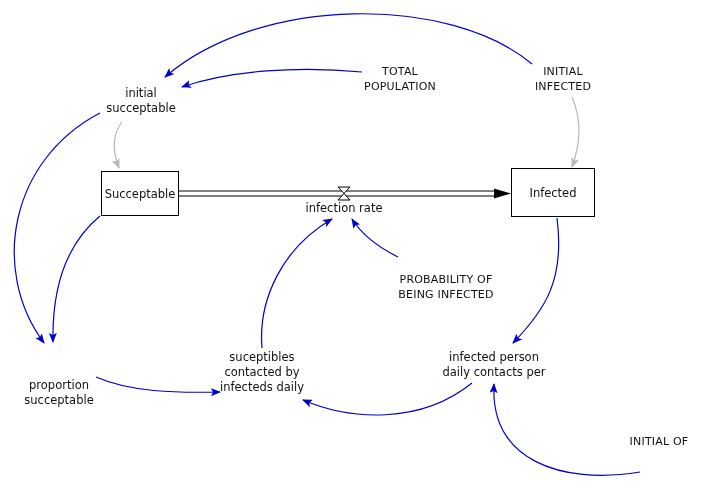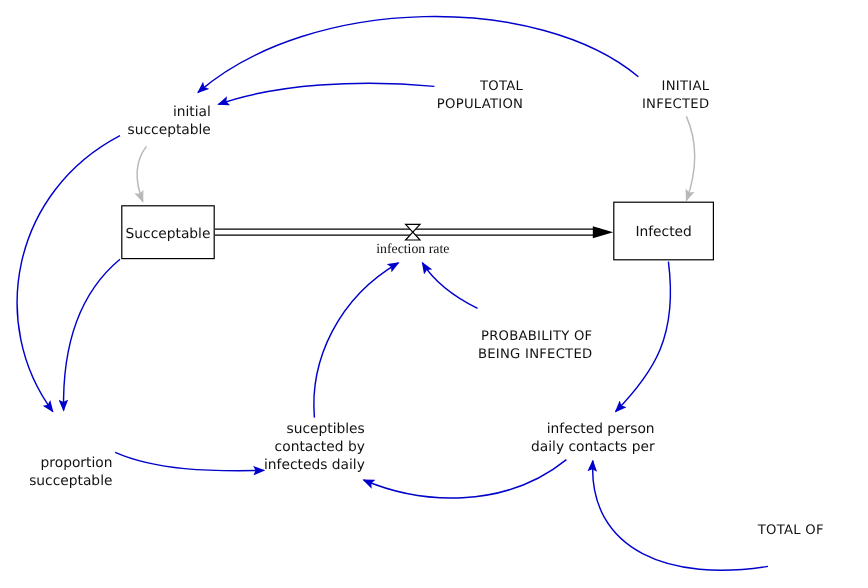--- a/index.html
+++ b/index.html
@@ -1,19 +1,19 @@
 <!DOCTYPE html>
 <html><head>
   <meta charset="utf-8">
   <style>
     html, body { margin: 0; padding: 0; background: #ffffff; }
     body { width: 723px; height: 490px; position: relative; overflow: hidden;
            font-family: "DejaVu Sans", sans-serif; }
     #canvas { position: absolute; left: 0; top: 0; width: 723px; height: 490px; }
-    .lbl { position: absolute; font-size: 11.5px; color: #111; text-align: right;
+    .lbl { position: absolute; font-size: 11.5px; color: #111; text-align: center;
            line-height: 15px; white-space: nowrap; transform: translateX(-50%); }
     .lbl span { display: block; }
     .lbl.caps { font-size: 11px; letter-spacing: 0.2px; }
     .stock { position: absolute; border: 1px solid #000; background: #fff;
              display: flex; align-items: center; justify-content: center;
              font-size: 11.5px; color: #111; box-sizing: border-box; }
   </style>
 </head>
 <body>
 
@@ -52,21 +52,21 @@
   </g>
 </svg>
 
 <div class="stock" style="left:101px; top:171px; width:78px; height:45px;">
   <span>Succeptable</span>
 </div>
 <div class="stock" style="left:511px; top:168px; width:84px; height:49px;">
   <span>Infected</span>
 </div>
 
-<div class="lbl" style="left:344px; top:201px;font-family:Liberation Serif, serif;">
+<div class="lbl" style="left:344px; top:201px;">
   <span>infection rate</span>
 </div>
 
 <div class="lbl" style="left:141px; top:86px;">
   <span>initial</span>
   <span>succeptable</span>
 </div>
 
 <div class="lbl caps" style="left:400px; top:64px;">
   <span>TOTAL</span>
@@ -93,14 +93,14 @@
   <span>contacted by</span>
   <span>infecteds daily</span>
 </div>
 
 <div class="lbl" style="left:494px; top:350px;">
   <span>infected person</span>
   <span>daily contacts per</span>
 </div>
 
 <div class="lbl caps" style="left:659px; top:434px;">
-  <span>TOTAL OF</span>
+  <span>INITIAL OF</span>
 </div>
 
 </body></html>

